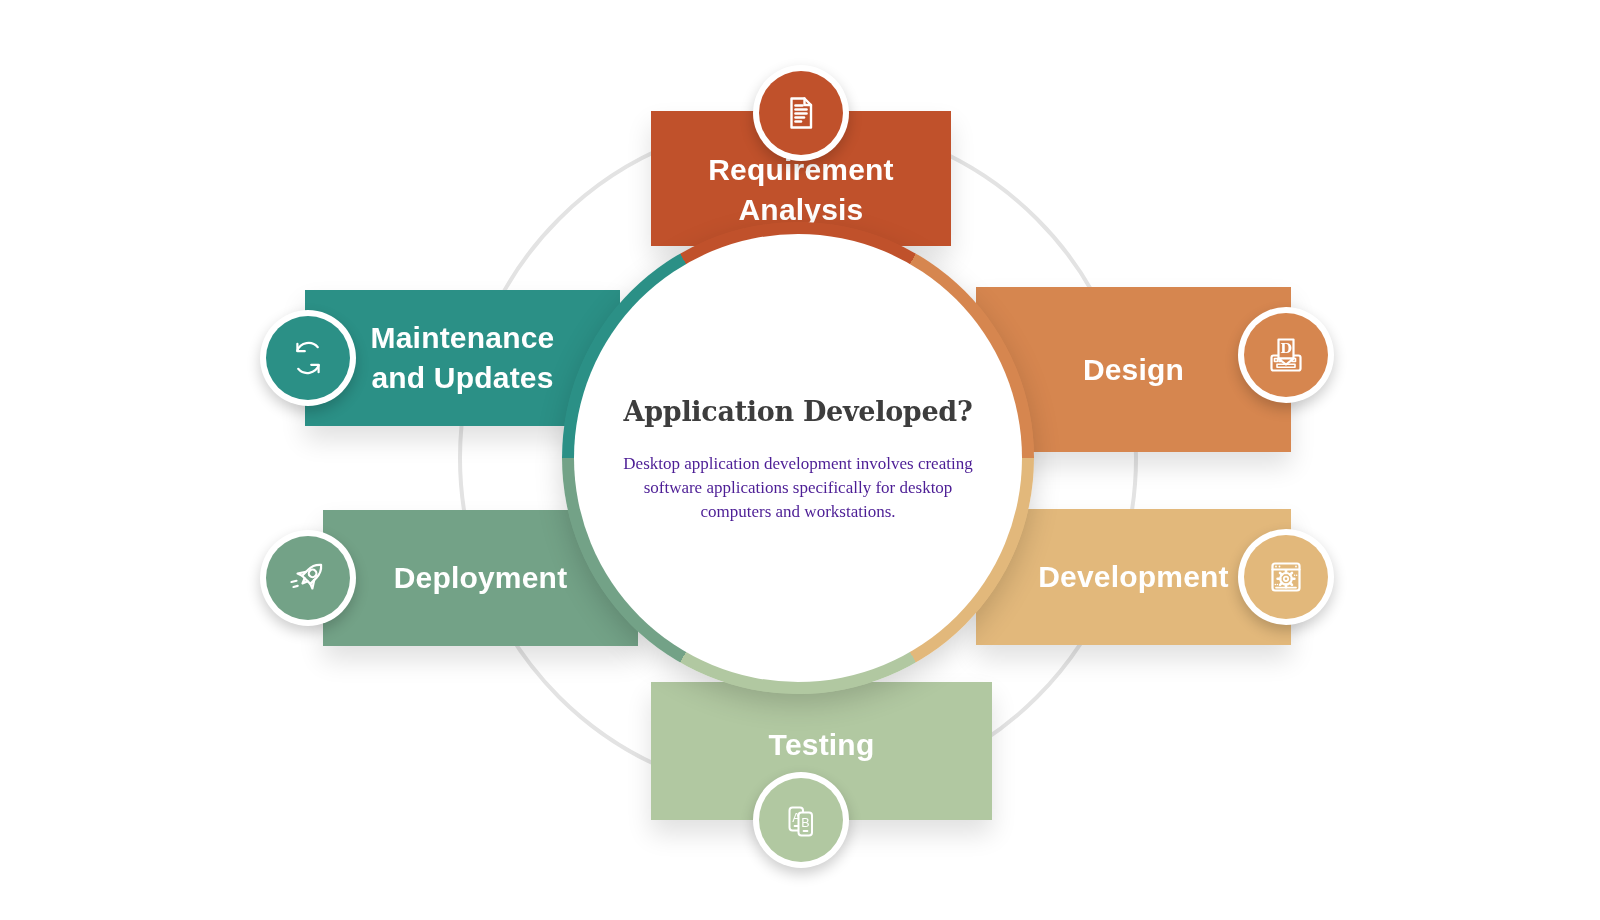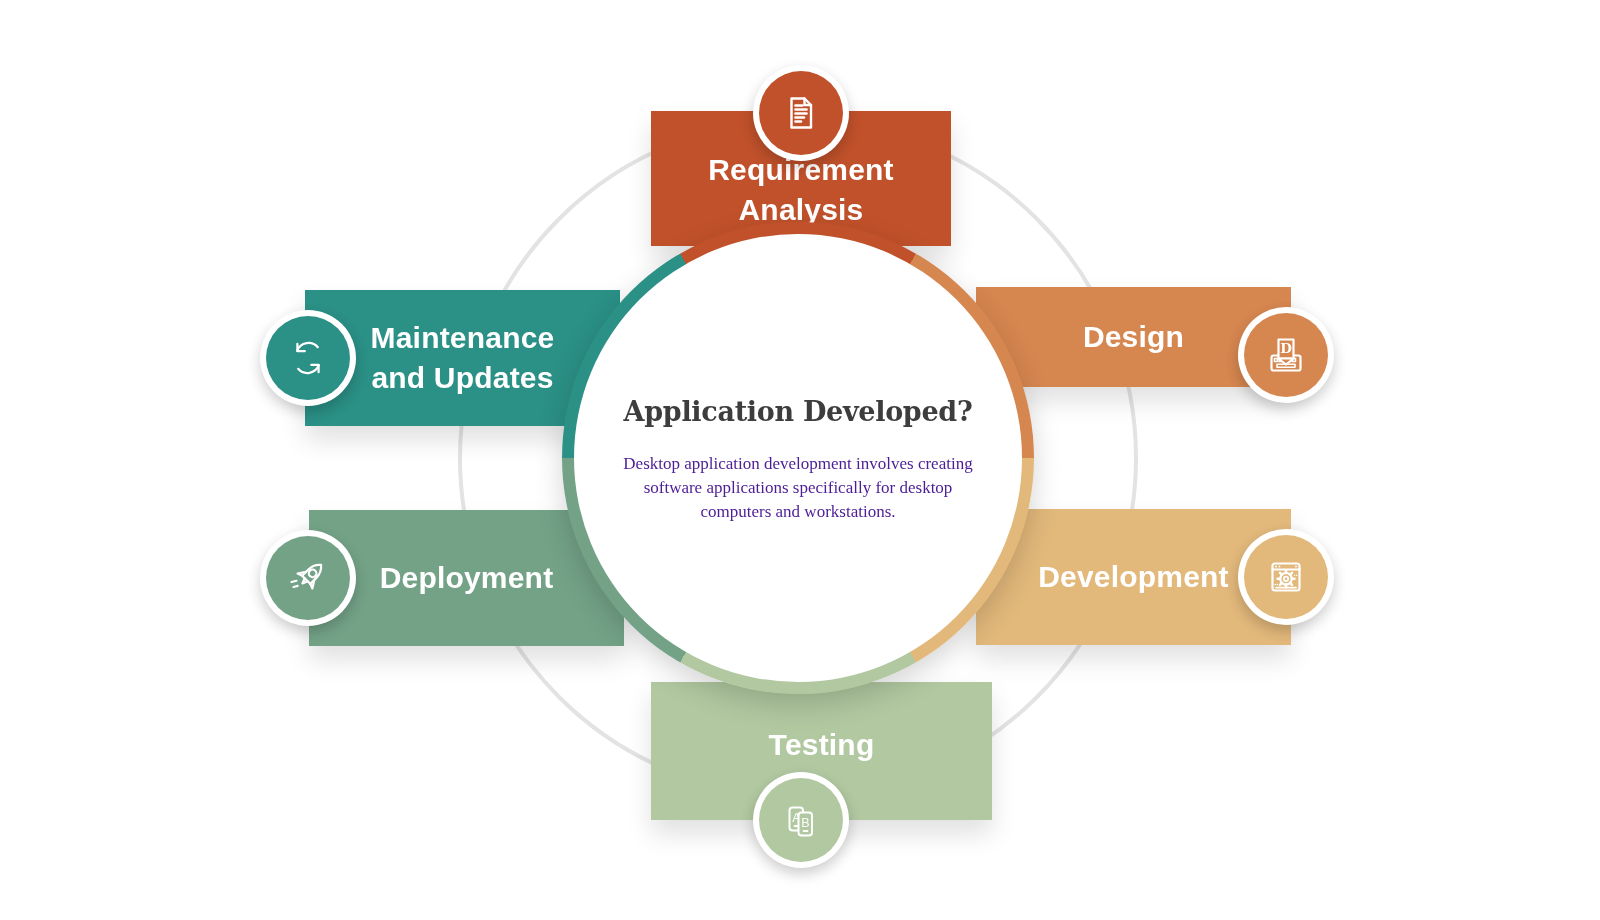--- a/index.html
+++ b/index.html
@@ -37,22 +37,22 @@
     color: #ffffff;
     font-weight: bold;
     font-size: 30px;
     line-height: 1.32;
     text-align: center;
     letter-spacing: .2px;
   }
   .banner-top    { left: 651px; top: 111px; width: 300px; height: 135px; padding-top: 23px; }
   .banner-bottom { left: 651px; top: 682px; width: 341px; height: 138px; padding-bottom: 12px; }
   .banner-maint  { left: 305px; top: 290px; width: 315px; height: 136px; }
-  .banner-deploy { left: 309px; top: 510px; width: 315px; height: 136px; }
-  .banner-design { left: 976px; top: 287px; width: 315px; height: 100px; }
+  .banner-deploy { left: 323px; top: 510px; width: 315px; height: 136px; }
+  .banner-design { left: 976px; top: 287px; width: 315px; height: 165px; }
   .banner-dev    { left: 976px; top: 509px; width: 315px; height: 136px; }
   .banner-maint .banner-label { max-width: 185px; }
 
   
   .badge {
     position: absolute;
     z-index: 3;
     width: 96px; height: 96px;
     background: #ffffff;
     border-radius: 50%;

